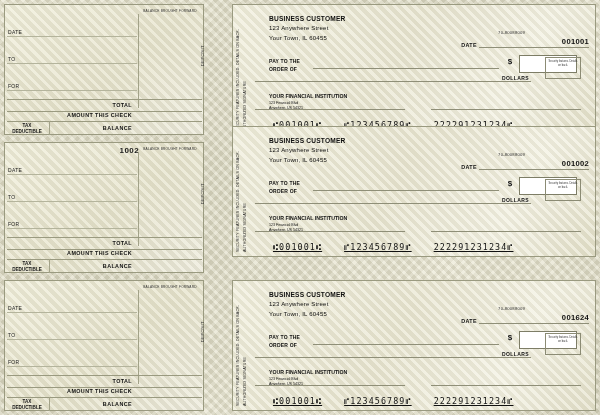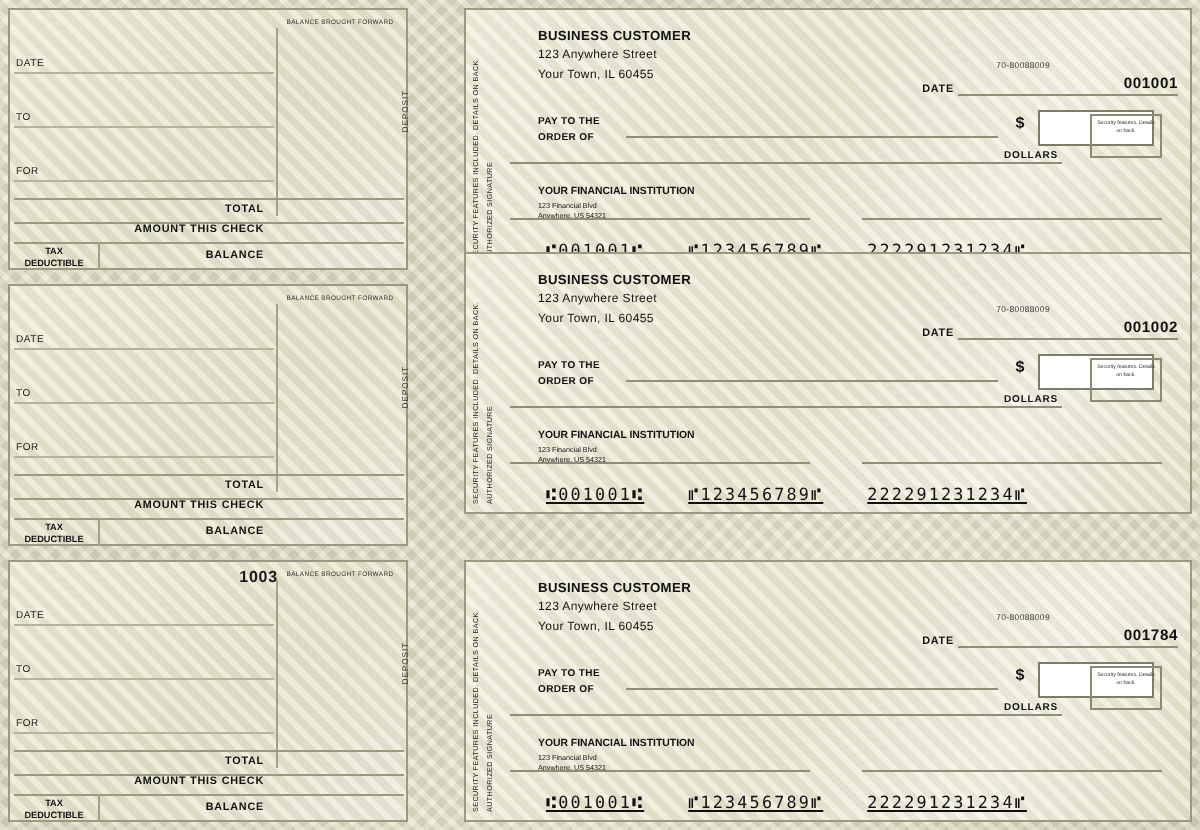--- a/index.html
+++ b/index.html
@@ -213,20 +213,21 @@
     <div class="sub">Anywhere, US 54321</div>
   </div>
   <div class="memoline"></div>
   <div class="sigline"></div>
   <div class="micr">
     <span>⑆001001⑆</span><span class="sp"></span><span>⑈123456789⑈</span><span class="sp"></span><span>222291231234⑈</span>
   </div>
 </div>
 
 <div class="stub" style="top:142px">
+  <div class="num">1002</div>
   <div class="bbf">BALANCE BROUGHT FORWARD</div>
   <div class="vline"></div>
   <div class="rows">
     <div class="row">
         <span class="lbl">DATE</span>
       </div>
     <div class="row rowtall">
         <span class="lbl">TO</span>
       </div>
     <div class="row rowtall">
@@ -279,21 +280,20 @@
     <div class="sub">Anywhere, US 54321</div>
   </div>
   <div class="memoline"></div>
   <div class="sigline"></div>
   <div class="micr">
     <span>⑆001001⑆</span><span class="sp"></span><span>⑈123456789⑈</span><span class="sp"></span><span>222291231234⑈</span>
   </div>
 </div>
 
 <div class="stub" style="top:280px">
-  <div class="num">1003</div>
   <div class="bbf">BALANCE BROUGHT FORWARD</div>
   <div class="vline"></div>
   <div class="rows">
     <div class="row">
         <span class="lbl">DATE</span>
       </div>
     <div class="row rowtall">
         <span class="lbl">TO</span>
       </div>
     <div class="row rowtall">
@@ -319,21 +319,21 @@
 <div class="check" style="top:280px">
   <div class="vstrip">
     <span style="top:122px">SECURITY FEATURES INCLUDED. DETAILS ON BACK.</span>
     <span style="top:122px;left:7px">AUTHORIZED SIGNATURE</span>
   </div>
   <div class="biz">
     <div>BUSINESS CUSTOMER</div>
     <div class="l2">123 Anywhere Street</div>
     <div class="l3">Your Town, IL 60455</div>
   </div>
-  <div class="chknum">001784</div>
+  <div class="chknum">001624</div>
   <div class="routing">70-80088009</div>
   <div class="datelbl">DATE</div>
   <div class="dateline"></div>
   <div class="payto">
     <div>PAY TO THE</div>
     <div>ORDER OF</div>
   </div>
   <div class="payline"></div>
   <div class="dollarbox">$</div>
   <div class="amtbox"></div>

